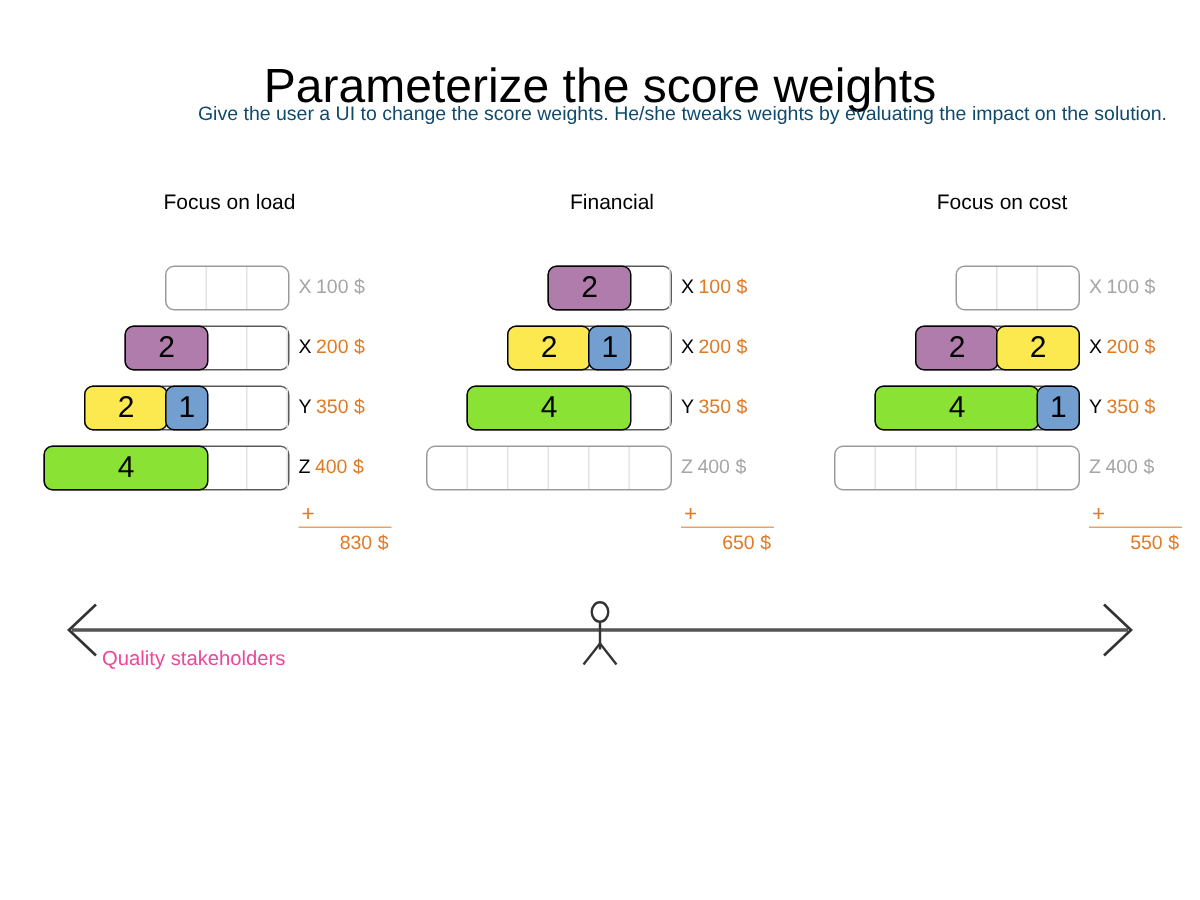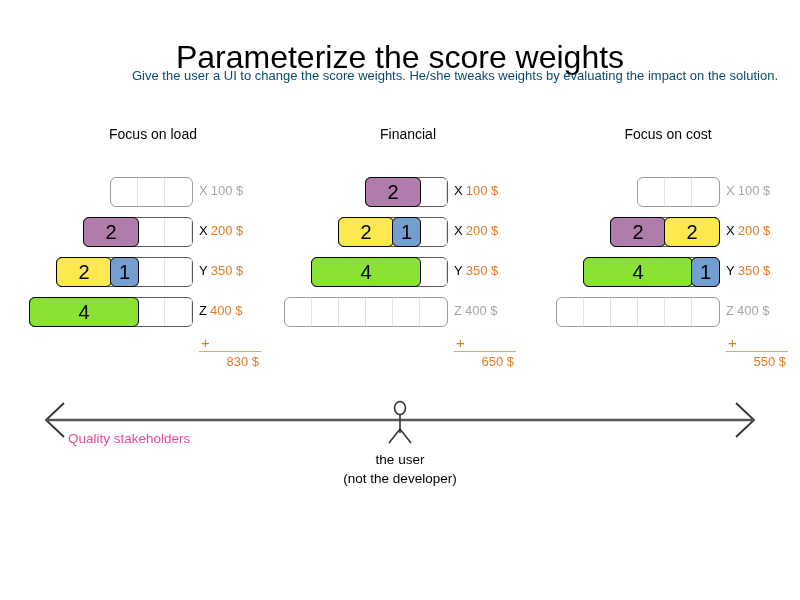--- a/index.html
+++ b/index.html
@@ -336,17 +336,13 @@
     <line x1="48" y1="25" x2="752" y2="25" stroke="#555555" stroke-width="2.4"></line>
     <polyline points="64,8 46,25 64,42" fill="none" stroke="#333333" stroke-width="1.8"></polyline>
     <polyline points="736,8 754,25 736,42" fill="none" stroke="#333333" stroke-width="1.8"></polyline>
 
     <ellipse cx="400" cy="13" rx="5.5" ry="6.5" fill="#ffffff" stroke="#333333" stroke-width="1.6"></ellipse>
     <line x1="400" y1="20" x2="400" y2="38" stroke="#333333" stroke-width="1.6"></line>
     <line x1="400" y1="34" x2="389" y2="48" stroke="#333333" stroke-width="1.6"></line>
     <line x1="400" y1="34" x2="411" y2="48" stroke="#333333" stroke-width="1.6"></line>
   </svg>
   <div class="axis-label" id="axis-label-left">Quality stakeholders</div>
-  <div id="user-caption">
-    <span>the user</span><br>
-    <span>(not the developer)</span>
-  </div>
 </div>
 
 </body></html>

